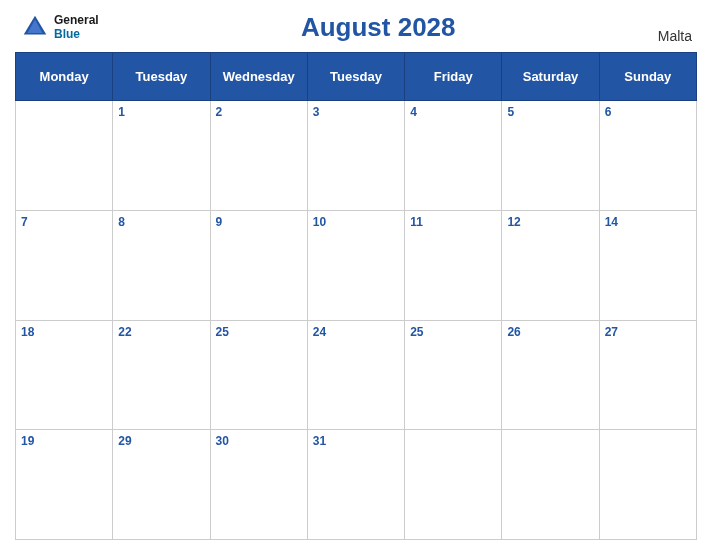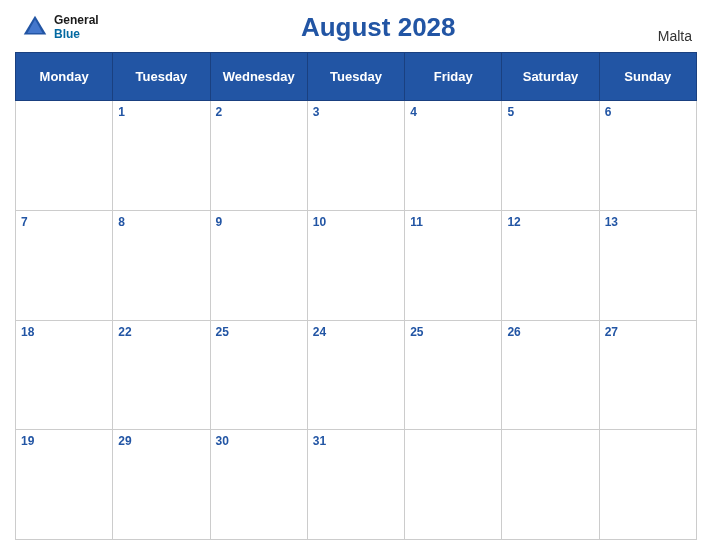--- a/index.html
+++ b/index.html
@@ -174,21 +174,21 @@
         <td>
           <span class="day-number">10</span>
         </td>
         <td>
           <span class="day-number">11</span>
         </td>
         <td>
           <span class="day-number">12</span>
         </td>
         <td>
-          <span class="day-number">13</span>
+          <span class="day-number">14</span>
         </td>
       </tr>
       <tr>
         <td>
           <span class="day-number">18</span>
         </td>
         <td>
           <span class="day-number">22</span>
         </td>
         <td>

